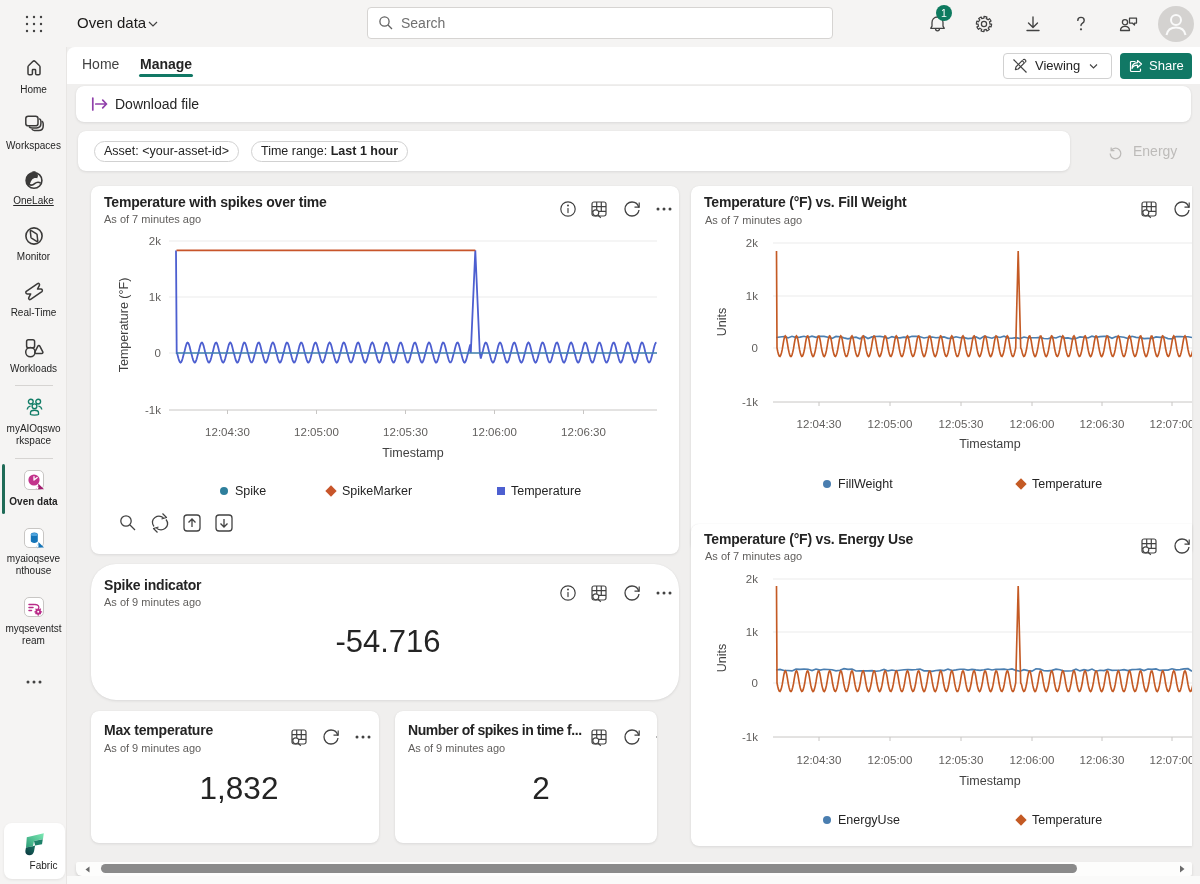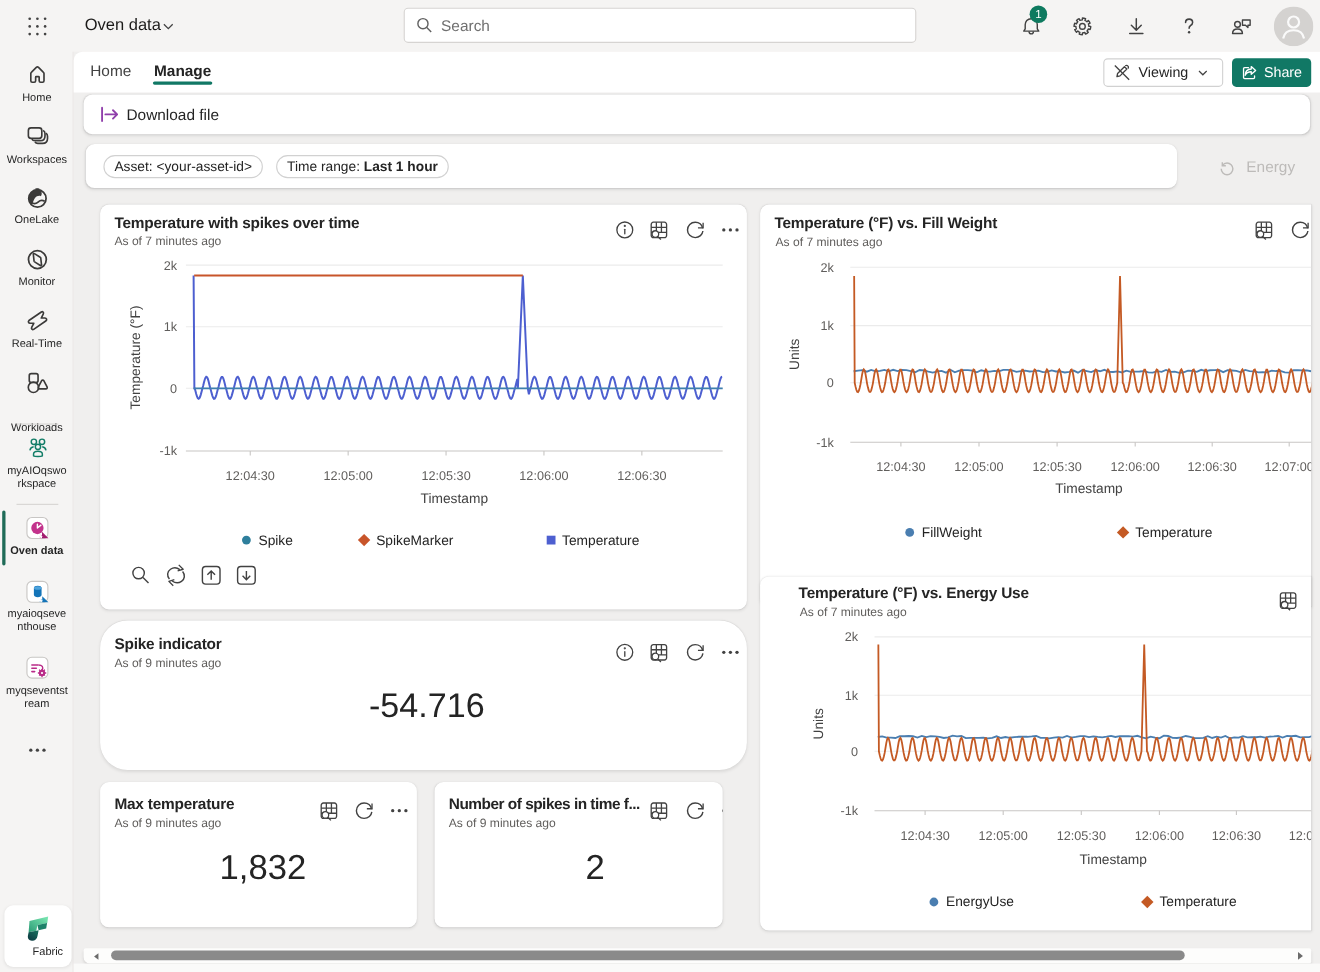--- a/index.html
+++ b/index.html
@@ -96,39 +96,39 @@
     <path d="M17.7 7.2 C18.7 7.7 19.2 8.6 19.2 9.8 L19.2 11.9 C19.2 14.7 17.5 16.4 14.7 16.4 L10.4 16.4 C9.2 16.4 8.3 15.9 7.8 15" fill="none" stroke="#3b3a39" stroke-width="1.5"></path>
   </svg>
   <div class="navitem" style="left:0;top:140px;">Workspaces</div>
 
   <svg class="abs" style="left:24px;top:170px" width="20" height="20" viewBox="0 0 20 20">
     <circle cx="10" cy="10.4" r="7.9" fill="none" stroke="#3b3a39" stroke-width="1.6"></circle>
     <path d="M10 2.5 A7.9 7.9 0 0 0 4.6 16.2 C6.3 14.4 6.2 11.8 7.8 9.9 C9.2 8.2 11.4 7.6 13.2 8.3 C14.3 6.4 14.2 4.5 13 3.1 A7.9 7.9 0 0 0 10 2.5 Z" fill="#3b3a39"></path>
     <path d="M7.5 2 C8.5 0.8 11.5 0.8 12.8 2.4 C11 1.8 9 1.8 7.5 2 Z" fill="#3b3a39"></path>
     <path d="M4.2 13.8 C6.4 15.6 8.8 15.3 10.6 13.7 C12.4 12.1 14.6 11.8 16.6 13" fill="none" stroke="#3b3a39" stroke-width="1.6"></path>
   </svg>
-  <div class="navitem" style="left:0;top:195px;">OneLake</div>
+  <div class="navitem" style="left:0;top:195px;text-decoration:underline;">OneLake</div>
 
   <svg class="abs" style="left:24px;top:226px" width="20" height="20" viewBox="0 0 20 20">
     <circle cx="10" cy="10" r="8.1" fill="none" stroke="#3b3a39" stroke-width="1.6"></circle>
     <path d="M5.7 5.9 C5.4 5.3 6 4.7 6.6 5 L12.2 7.5 C12.5 7.6 12.7 7.8 12.8 8.1 L14.3 13.9 C14.6 14.6 14 15.2 13.4 14.9 L7.8 12.4 C7.5 12.3 7.3 12.1 7.2 11.8 Z" fill="none" stroke="#3b3a39" stroke-width="1.5" stroke-linejoin="round" transform="rotate(8 10 10)"></path>
   </svg>
   <div class="navitem" style="left:0;top:251px;">Monitor</div>
 
   <svg class="abs" style="left:24px;top:281px" width="20" height="21" viewBox="0 0 20 21">
     <path d="M13.6 2.6 C14.8 1.9 16 3.1 15.4 4.3 L13.5 8.1 L16.9 8.1 C18.3 8.1 18.9 9.7 17.9 10.6 L6.6 18.4 C5.4 19.1 4.2 17.9 4.8 16.7 L6.7 12.9 L3.3 12.9 C1.9 12.9 1.3 11.3 2.3 10.4 Z" fill="none" stroke="#3b3a39" stroke-width="1.5" stroke-linejoin="round"></path>
   </svg>
   <div class="navitem" style="left:0;top:307px;">Real-Time</div>
 
   <svg class="abs" style="left:24px;top:338px" width="21" height="21" viewBox="0 0 21 21">
     <rect x="2.6" y="1.7" width="8" height="8" rx="1.8" fill="none" stroke="#3b3a39" stroke-width="1.5"></rect>
     <circle cx="6.4" cy="14.1" r="4.7" fill="none" stroke="#3b3a39" stroke-width="1.5"></circle>
     <path d="M15.1 4.9 C15.5 4.1 16.6 4.1 17 4.9 L20 10.6 C20.4 11.4 19.9 12.3 19 12.3 L13.1 12.3 C12.2 12.3 11.7 11.4 12.1 10.6 Z" fill="none" stroke="#3b3a39" stroke-width="1.5" stroke-linejoin="round" transform="translate(-1.2,3.2)"></path>
   </svg>
-  <div class="navitem" style="left:0;top:384px;">Workloads</div>
+  <div class="navitem" style="left:0;top:363px;">Workloads</div>
 
   <div class="abs" style="left:15px;top:385px;width:38px;height:1px;background:#d6d4d2;"></div>
 
   <svg class="abs" style="left:23px;top:396px" width="22" height="22" viewBox="0 0 22 22">
     <circle cx="7.8" cy="5.6" r="2.4" fill="none" stroke="#127d67" stroke-width="1.35"></circle>
     <circle cx="15.2" cy="5.6" r="2.4" fill="none" stroke="#127d67" stroke-width="1.35"></circle>
     <circle cx="11.5" cy="10.2" r="2.4" fill="none" stroke="#127d67" stroke-width="1.35"></circle>
     <path d="M4.2 13.5 C4.5 11.5 5.8 10.3 7.6 10.1 M18.8 13.5 C18.5 11.5 17.2 10.3 15.4 10.1" fill="none" stroke="#127d67" stroke-width="1.35"></path>
     <path d="M7.5 18.5 L7.5 16.8 C7.5 14.9 9.2 14.2 11.5 14.2 C13.8 14.2 15.5 14.9 15.5 16.8 L15.5 18.5 C14.4 19.3 8.6 19.3 7.5 18.5 Z" fill="none" stroke="#127d67" stroke-width="1.35" stroke-linejoin="round"></path>
   </svg>
@@ -347,21 +347,21 @@
 <text x="299" y="262" font-size="12.5" fill="#424242" text-anchor="middle">Timestamp</text>
 <text x="35" y="136" font-size="12.5" fill="#424242" text-anchor="middle" transform="rotate(-90 35 136)">Units</text>
 <path d="M85,151.5L89,151L93,150.5L97,151.9L101,150.3L105,151.6L109,151.1L113,150.3L117,151.5L121,150.2L125,151.3L129,150.3L133,150.4L137,151.3L141,152.4L145,150.4L149,150.7L153,151.9L157,152.8L161,151.7L165,151.2L169,152.8L173,150.2L177,152.5L181,150.9L185,150.5L189,150.4L193,151L197,152.4L201,150.6L205,151.7L209,151.9L213,151.1L217,151.6L221,150.3L225,150.3L229,150.7L233,152L237,151.3L241,151L245,151.7L249,151.4L253,150.9L257,152.3L261,152.1L265,150.8L269,151.7L273,151.6L277,152.6L281,152.1L285,150.9L289,152.8L293,150.4L297,151.3L301,152.2L305,150.5L309,151.5L313,150.2L317,152L321,152.2L325,151.7L329,152.6L333,151L337,152L341,151.8L345,151.7L349,151.4L353,152.5L357,152.7L361,151.4L365,152L369,150.3L373,152.1L377,151.9L381,152.9L385,152.4L389,150.9L393,151.2L397,152L401,150.2L405,151.4L409,150.6L413,150.4L417,150.3L421,152.3L425,150.5L429,150.8L433,151.2L437,152.5L441,150.3L445,151.4L449,151.6L453,152.6L457,152.4L461,152.5L465,150.9L469,151.3L473,151.1L477,152.6L481,152.8L485,150.5L489,150.6L493,150.7L497,150.8L501,151.5" stroke="#4a7eb0" stroke-width="1.65" fill="none"></path>
 <path d="M85.5,64.9 L86,162 86,162L86.75,165.5L87.5,168.38L88.25,170.13L89,170.43L89.75,169.24L90.5,166.76L91.25,163.44L92,158.93L92.75,154.34L93.5,151.11L94.25,149.81L95,150.68L95.75,153.56L96.5,157.94L97.25,162.72L98,166.15L98.75,168.83L99.5,170.31L100.25,170.31L101,168.83L101.75,166.15L102.5,162.72L103.25,157.94L104,153.56L104.75,150.68L105.5,149.81L106.25,151.11L107,154.34L107.75,158.93L108.5,163.44L109.25,166.76L110,169.24L110.75,170.43L111.5,170.13L112.25,168.38L113,165.5L113.75,162L114.5,156.97L115.25,152.84L116,150.33L116.75,149.9L117.5,151.61L118.25,155.17L119,159.94L119.75,164.14L120.5,167.34L121.25,169.59L122,170.49L122.75,169.89L123.5,167.88L124.25,164.83L125,160.97L125.75,156.05L126.5,152.19L127.25,150.07L128,150.07L128.75,152.19L129.5,156.05L130.25,160.97L131,164.83L131.75,167.88L132.5,169.89L133.25,170.49L134,169.59L134.75,167.34L135.5,164.14L136.25,159.94L137,155.17L137.75,151.61L138.5,149.9L139.25,150.33L140,152.84L140.75,156.97L141.5,162L142.25,165.5L143,168.38L143.75,170.13L144.5,170.43L145.25,169.24L146,166.76L146.75,163.44L147.5,158.93L148.25,154.34L149,151.11L149.75,149.81L150.5,150.68L151.25,153.56L152,157.94L152.75,162.72L153.5,166.15L154.25,168.83L155,170.31L155.75,170.31L156.5,168.83L157.25,166.15L158,162.72L158.75,157.94L159.5,153.56L160.25,150.68L161,149.81L161.75,151.11L162.5,154.34L163.25,158.93L164,163.44L164.75,166.76L165.5,169.24L166.25,170.43L167,170.13L167.75,168.38L168.5,165.5L169.25,162L170,156.97L170.75,152.84L171.5,150.33L172.25,149.9L173,151.61L173.75,155.17L174.5,159.94L175.25,164.14L176,167.34L176.75,169.59L177.5,170.49L178.25,169.89L179,167.88L179.75,164.83L180.5,160.97L181.25,156.05L182,152.19L182.75,150.07L183.5,150.07L184.25,152.19L185,156.05L185.75,160.97L186.5,164.83L187.25,167.88L188,169.89L188.75,170.49L189.5,169.59L190.25,167.34L191,164.14L191.75,159.94L192.5,155.17L193.25,151.61L194,149.9L194.75,150.33L195.5,152.84L196.25,156.97L197,162L197.75,165.5L198.5,168.38L199.25,170.13L200,170.43L200.75,169.24L201.5,166.76L202.25,163.44L203,158.93L203.75,154.34L204.5,151.11L205.25,149.81L206,150.68L206.75,153.56L207.5,157.94L208.25,162.72L209,166.15L209.75,168.83L210.5,170.31L211.25,170.31L212,168.83L212.75,166.15L213.5,162.72L214.25,157.94L215,153.56L215.75,150.68L216.5,149.81L217.25,151.11L218,154.34L218.75,158.93L219.5,163.44L220.25,166.76L221,169.24L221.75,170.43L222.5,170.13L223.25,168.38L224,165.5L224.75,162L225.5,156.97L226.25,152.84L227,150.33L227.75,149.9L228.5,151.61L229.25,155.17L230,159.94L230.75,164.14L231.5,167.34L232.25,169.59L233,170.49L233.75,169.89L234.5,167.88L235.25,164.83L236,160.97L236.75,156.05L237.5,152.19L238.25,150.07L239,150.07L239.75,152.19L240.5,156.05L241.25,160.97L242,164.83L242.75,167.88L243.5,169.89L244.25,170.49L245,169.59L245.75,167.34L246.5,164.14L247.25,159.94L248,155.17L248.75,151.61L249.5,149.9L250.25,150.33L251,152.84L251.75,156.97L252.5,162L253.25,165.5L254,168.38L254.75,170.13L255.5,170.43L256.25,169.24L257,166.76L257.75,163.44L258.5,158.93L259.25,154.34L260,151.11L260.75,149.81L261.5,150.68L262.25,153.56L263,157.94L263.75,162.72L264.5,166.15L265.25,168.83L266,170.31L266.75,170.31L267.5,168.83L268.25,166.15L269,162.72L269.75,157.94L270.5,153.56L271.25,150.68L272,149.81L272.75,151.11L273.5,154.34L274.25,158.93L275,163.44L275.75,166.76L276.5,169.24L277.25,170.43L278,170.13L278.75,168.38L279.5,165.5L280.25,162L281,156.97L281.75,152.84L282.5,150.33L283.25,149.9L284,151.61L284.75,155.17L285.5,159.94L286.25,164.14L287,167.34L287.75,169.59L288.5,170.49L289.25,169.89L290,167.88L290.75,164.83L291.5,160.97L292.25,156.05L293,152.19L293.75,150.07L294.5,150.07L295.25,152.19L296,156.05L296.75,160.97L297.5,164.83L298.25,167.88L299,169.89L299.75,170.49L300.5,169.59L301.25,167.34L302,164.14L302.75,159.94L303.5,155.17L304.25,151.61L305,149.9L305.75,150.33L306.5,152.84L307.25,156.97L308,162L308.75,165.5L309.5,168.38L310.25,170.13L311,170.43L311.75,169.24L312.5,166.76L313.25,163.44L314,158.93L314.75,154.34L315.5,151.11L316.25,149.81L317,150.68L317.75,153.56L318.5,157.94L319.25,162.72L320,166.15L320.75,168.83L321.5,170.31L322.25,170.31L323,168.83L323.75,166.15L324.7,162L327.2,64.9L329.7,162L330.5,163.44L331.25,166.76L332,169.24L332.75,170.43L333.5,170.13L334.25,168.38L335,165.5L335.75,162L336.5,156.97L337.25,152.84L338,150.33L338.75,149.9L339.5,151.61L340.25,155.17L341,159.94L341.75,164.14L342.5,167.34L343.25,169.59L344,170.49L344.75,169.89L345.5,167.88L346.25,164.83L347,160.97L347.75,156.05L348.5,152.19L349.25,150.07L350,150.07L350.75,152.19L351.5,156.05L352.25,160.97L353,164.83L353.75,167.88L354.5,169.89L355.25,170.49L356,169.59L356.75,167.34L357.5,164.14L358.25,159.94L359,155.17L359.75,151.61L360.5,149.9L361.25,150.33L362,152.84L362.75,156.97L363.5,162L364.25,165.5L365,168.38L365.75,170.13L366.5,170.43L367.25,169.24L368,166.76L368.75,163.44L369.5,158.93L370.25,154.34L371,151.11L371.75,149.81L372.5,150.68L373.25,153.56L374,157.94L374.75,162.72L375.5,166.15L376.25,168.83L377,170.31L377.75,170.31L378.5,168.83L379.25,166.15L380,162.72L380.75,157.94L381.5,153.56L382.25,150.68L383,149.81L383.75,151.11L384.5,154.34L385.25,158.93L386,163.44L386.75,166.76L387.5,169.24L388.25,170.43L389,170.13L389.75,168.38L390.5,165.5L391.25,162L392,156.97L392.75,152.84L393.5,150.33L394.25,149.9L395,151.61L395.75,155.17L396.5,159.94L397.25,164.14L398,167.34L398.75,169.59L399.5,170.49L400.25,169.89L401,167.88L401.75,164.83L402.5,160.97L403.25,156.05L404,152.19L404.75,150.07L405.5,150.07L406.25,152.19L407,156.05L407.75,160.97L408.5,164.83L409.25,167.88L410,169.89L410.75,170.49L411.5,169.59L412.25,167.34L413,164.14L413.75,159.94L414.5,155.17L415.25,151.61L416,149.9L416.75,150.33L417.5,152.84L418.25,156.97L419,162L419.75,165.5L420.5,168.38L421.25,170.13L422,170.43L422.75,169.24L423.5,166.76L424.25,163.44L425,158.93L425.75,154.34L426.5,151.11L427.25,149.81L428,150.68L428.75,153.56L429.5,157.94L430.25,162.72L431,166.15L431.75,168.83L432.5,170.31L433.25,170.31L434,168.83L434.75,166.15L435.5,162.72L436.25,157.94L437,153.56L437.75,150.68L438.5,149.81L439.25,151.11L440,154.34L440.75,158.93L441.5,163.44L442.25,166.76L443,169.24L443.75,170.43L444.5,170.13L445.25,168.38L446,165.5L446.75,162L447.5,156.97L448.25,152.84L449,150.33L449.75,149.9L450.5,151.61L451.25,155.17L452,159.94L452.75,164.14L453.5,167.34L454.25,169.59L455,170.49L455.75,169.89L456.5,167.88L457.25,164.83L458,160.97L458.75,156.05L459.5,152.19L460.25,150.07L461,150.07L461.75,152.19L462.5,156.05L463.25,160.97L464,164.83L464.75,167.88L465.5,169.89L466.25,170.49L467,169.59L467.75,167.34L468.5,164.14L469.25,159.94L470,155.17L470.75,151.61L471.5,149.9L472.25,150.33L473,152.84L473.75,156.97L474.5,162L475.25,165.5L476,168.38L476.75,170.13L477.5,170.43L478.25,169.24L479,166.76L479.75,163.44L480.5,158.93L481.25,154.34L482,151.11L482.75,149.81L483.5,150.68L484.25,153.56L485,157.94L485.75,162.72L486.5,166.15L487.25,168.83L488,170.31L488.75,170.31L489.5,168.83L490.25,166.15L491,162.72L491.75,157.94L492.5,153.56L493.25,150.68L494,149.81L494.75,151.11L495.5,154.34L496.25,158.93L497,163.44L497.75,166.76L498.5,169.24L499.25,170.43L500,170.13L500.75,168.38L501.5,165.5L502.25,162L503,156.97" stroke="#c45a24" stroke-width="1.65" fill="none"></path>
 <circle cx="136" cy="298" r="4" fill="#4a7eb0"></circle>
 <text x="147" y="302" font-size="12.5" fill="#242424">FillWeight</text>
 <rect x="326" y="294" width="8" height="8" fill="#c45a24" transform="rotate(45 330 298)"></rect>
 <text x="341" y="302" font-size="12.5" fill="#242424">Temperature</text>
 </svg>
 </div>
-<div class="tile" style="left:624px;top:477px;width:501px;height:322px;border-radius:8px 0 0 8px;padding-left:22px;">
+<div class="tile" style="left:624px;top:477px;width:501px;height:322px;border-radius:8px 0 0 8px;">
 <svg width="509" height="322" viewBox="0 0 509 322">
 <text x="13" y="20" font-size="14" font-weight="bold" letter-spacing="-0.2" fill="#242424">Temperature (°F) vs. Energy Use</text>
 <text x="14" y="36" font-size="11" fill="#605e5c">As of 7 minutes ago</text>
 <g transform="translate(458,22)" fill="none" stroke="#424242" stroke-width="1.2">
             <rect x="-7" y="-7" width="14" height="14" rx="2"></rect>
             <path d="M-7 -2.3 L7 -2.3 M-7 2.3 L7 2.3 M-2.3 -7 L-2.3 7 M2.3 -7 L2.3 2"></path>
             <circle cx="-3.2" cy="3.8" r="3" fill="#fff"></circle>
             <path d="M-1 6 L1.8 8.8"></path>
           </g>
 <g transform="translate(491,22)" fill="none" stroke="#424242" stroke-width="1.3">

